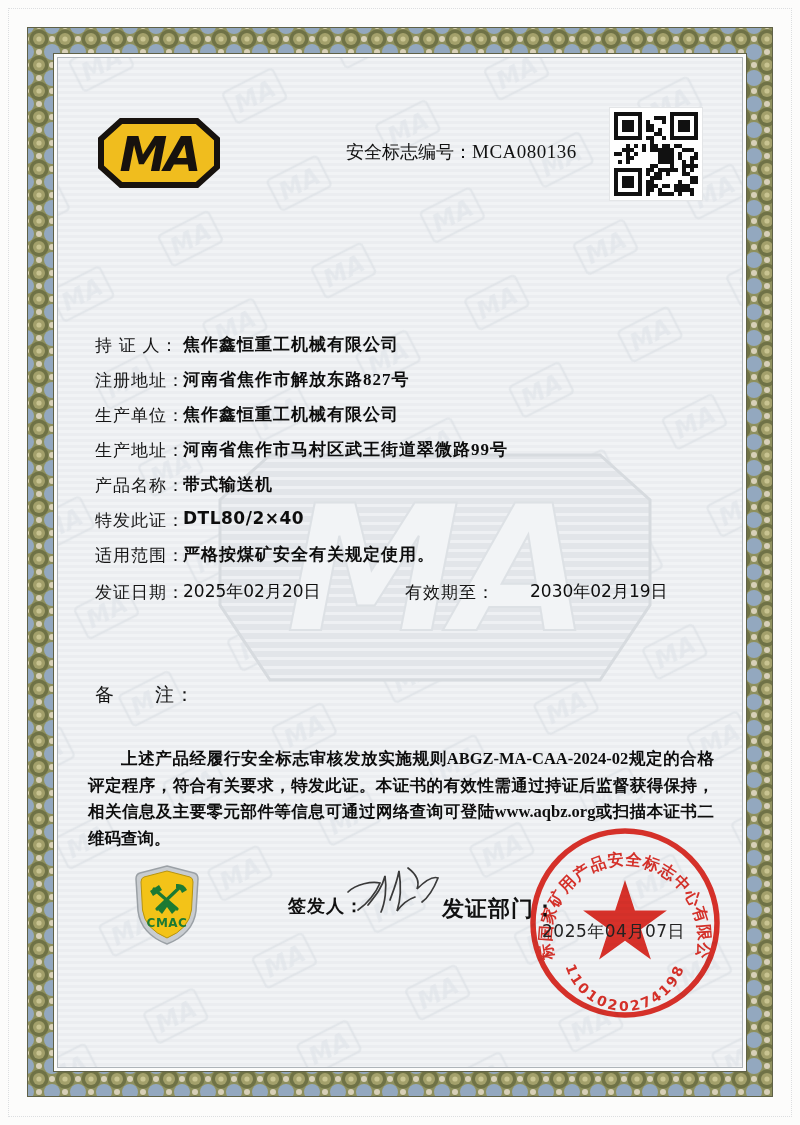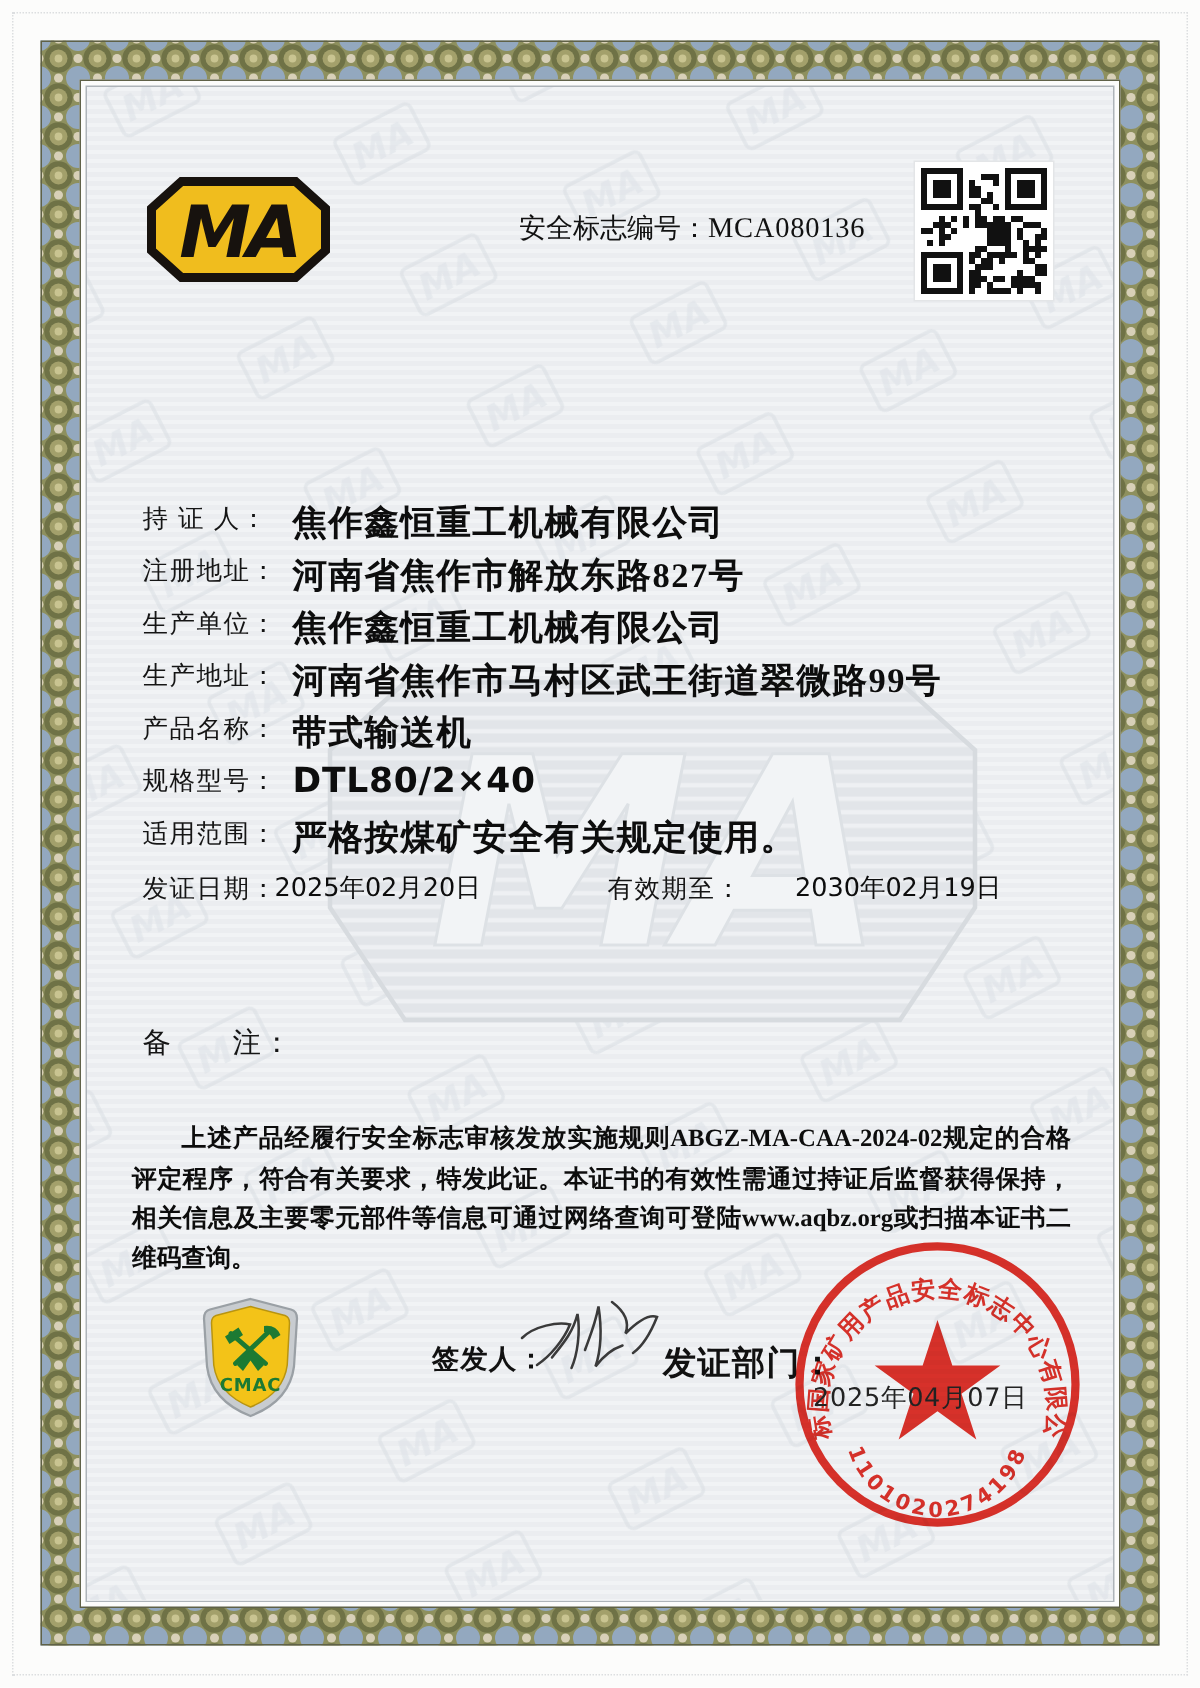--- a/index.html
+++ b/index.html
@@ -17,21 +17,21 @@
             font-family:"Liberation Serif","DejaVu Serif",serif;white-space:nowrap;margin-left:40px;}
   .hdr-line .num{font-family:"Liberation Serif","DejaVu Serif",serif;font-size:19px;letter-spacing:.5px;}
   .qr-box{position:absolute;left:552px;top:50px;width:92px;height:92px;background:#fff;
           box-shadow:0 0 0 1px #e3e5e7;}
   .cert-title{position:absolute;left:0;top:178px;width:684px;text-align:center;
               font-family:"Liberation Serif","DejaVu Serif",serif;font-weight:bold;
               font-size:38px;letter-spacing:4px;color:#101010;}
   .fields{position:absolute;left:0;top:270px;width:684px;}
   .frow{position:relative;height:35px;}
   .flabel{position:absolute;left:37px;top:6px;font-size:17px;color:#151515;letter-spacing:1px;}
-  .fvalue{position:absolute;left:125px;top:5px;font-size:23px;color:#0d0d0d;margin-left:12px;}
+  .fvalue{position:absolute;left:125px;top:5px;font-size:17px;color:#0d0d0d;}
   .v-kai{font-family:"Liberation Serif","DejaVu Serif",serif;font-weight:bold;letter-spacing:1px;}
   .v-hei{font-family:"DejaVu Sans","Liberation Sans",sans-serif;font-weight:bold;letter-spacing:.5px;}
   .frow-long .fvalue{left:252px;}
   .dates-row{position:absolute;left:0;top:517px;width:684px;height:35px;}
   .dates-row .lab{position:absolute;top:6px;font-size:17px;color:#151515;letter-spacing:1px;}
   .dates-row .val{position:absolute;top:5px;font-size:17px;color:#0d0d0d;font-weight:normal;
                   font-family:"DejaVu Sans","Liberation Sans",sans-serif;}
   .remark-row{position:absolute;left:37px;top:624px;font-size:19px;color:#151515;letter-spacing:1px;}
   .paragraph{position:absolute;left:30px;top:688px;width:626px;
              font-family:"Liberation Serif","DejaVu Serif",serif;font-weight:bold;
@@ -249,21 +249,21 @@
       </div>
       <div class="frow">
         <span class="flabel">生产地址：</span>
         <span class="fvalue v-kai">河南省焦作市马村区武王街道翠微路99号</span>
       </div>
       <div class="frow">
         <span class="flabel">产品名称：</span>
         <span class="fvalue v-kai">带式输送机</span>
       </div>
       <div class="frow">
-        <span class="flabel">规格型号：</span>
+        <span class="flabel">特发此证：</span>
         <span class="fvalue v-hei">DTL80/2×40</span>
       </div>
       <div class="frow">
         <span class="flabel">适用范围：</span>
         <span class="fvalue v-kai">严格按煤矿安全有关规定使用。</span>
       </div>
     </div>
 
     <div class="dates-row">
       <span class="lab" style="left:37px">发证日期：</span>

